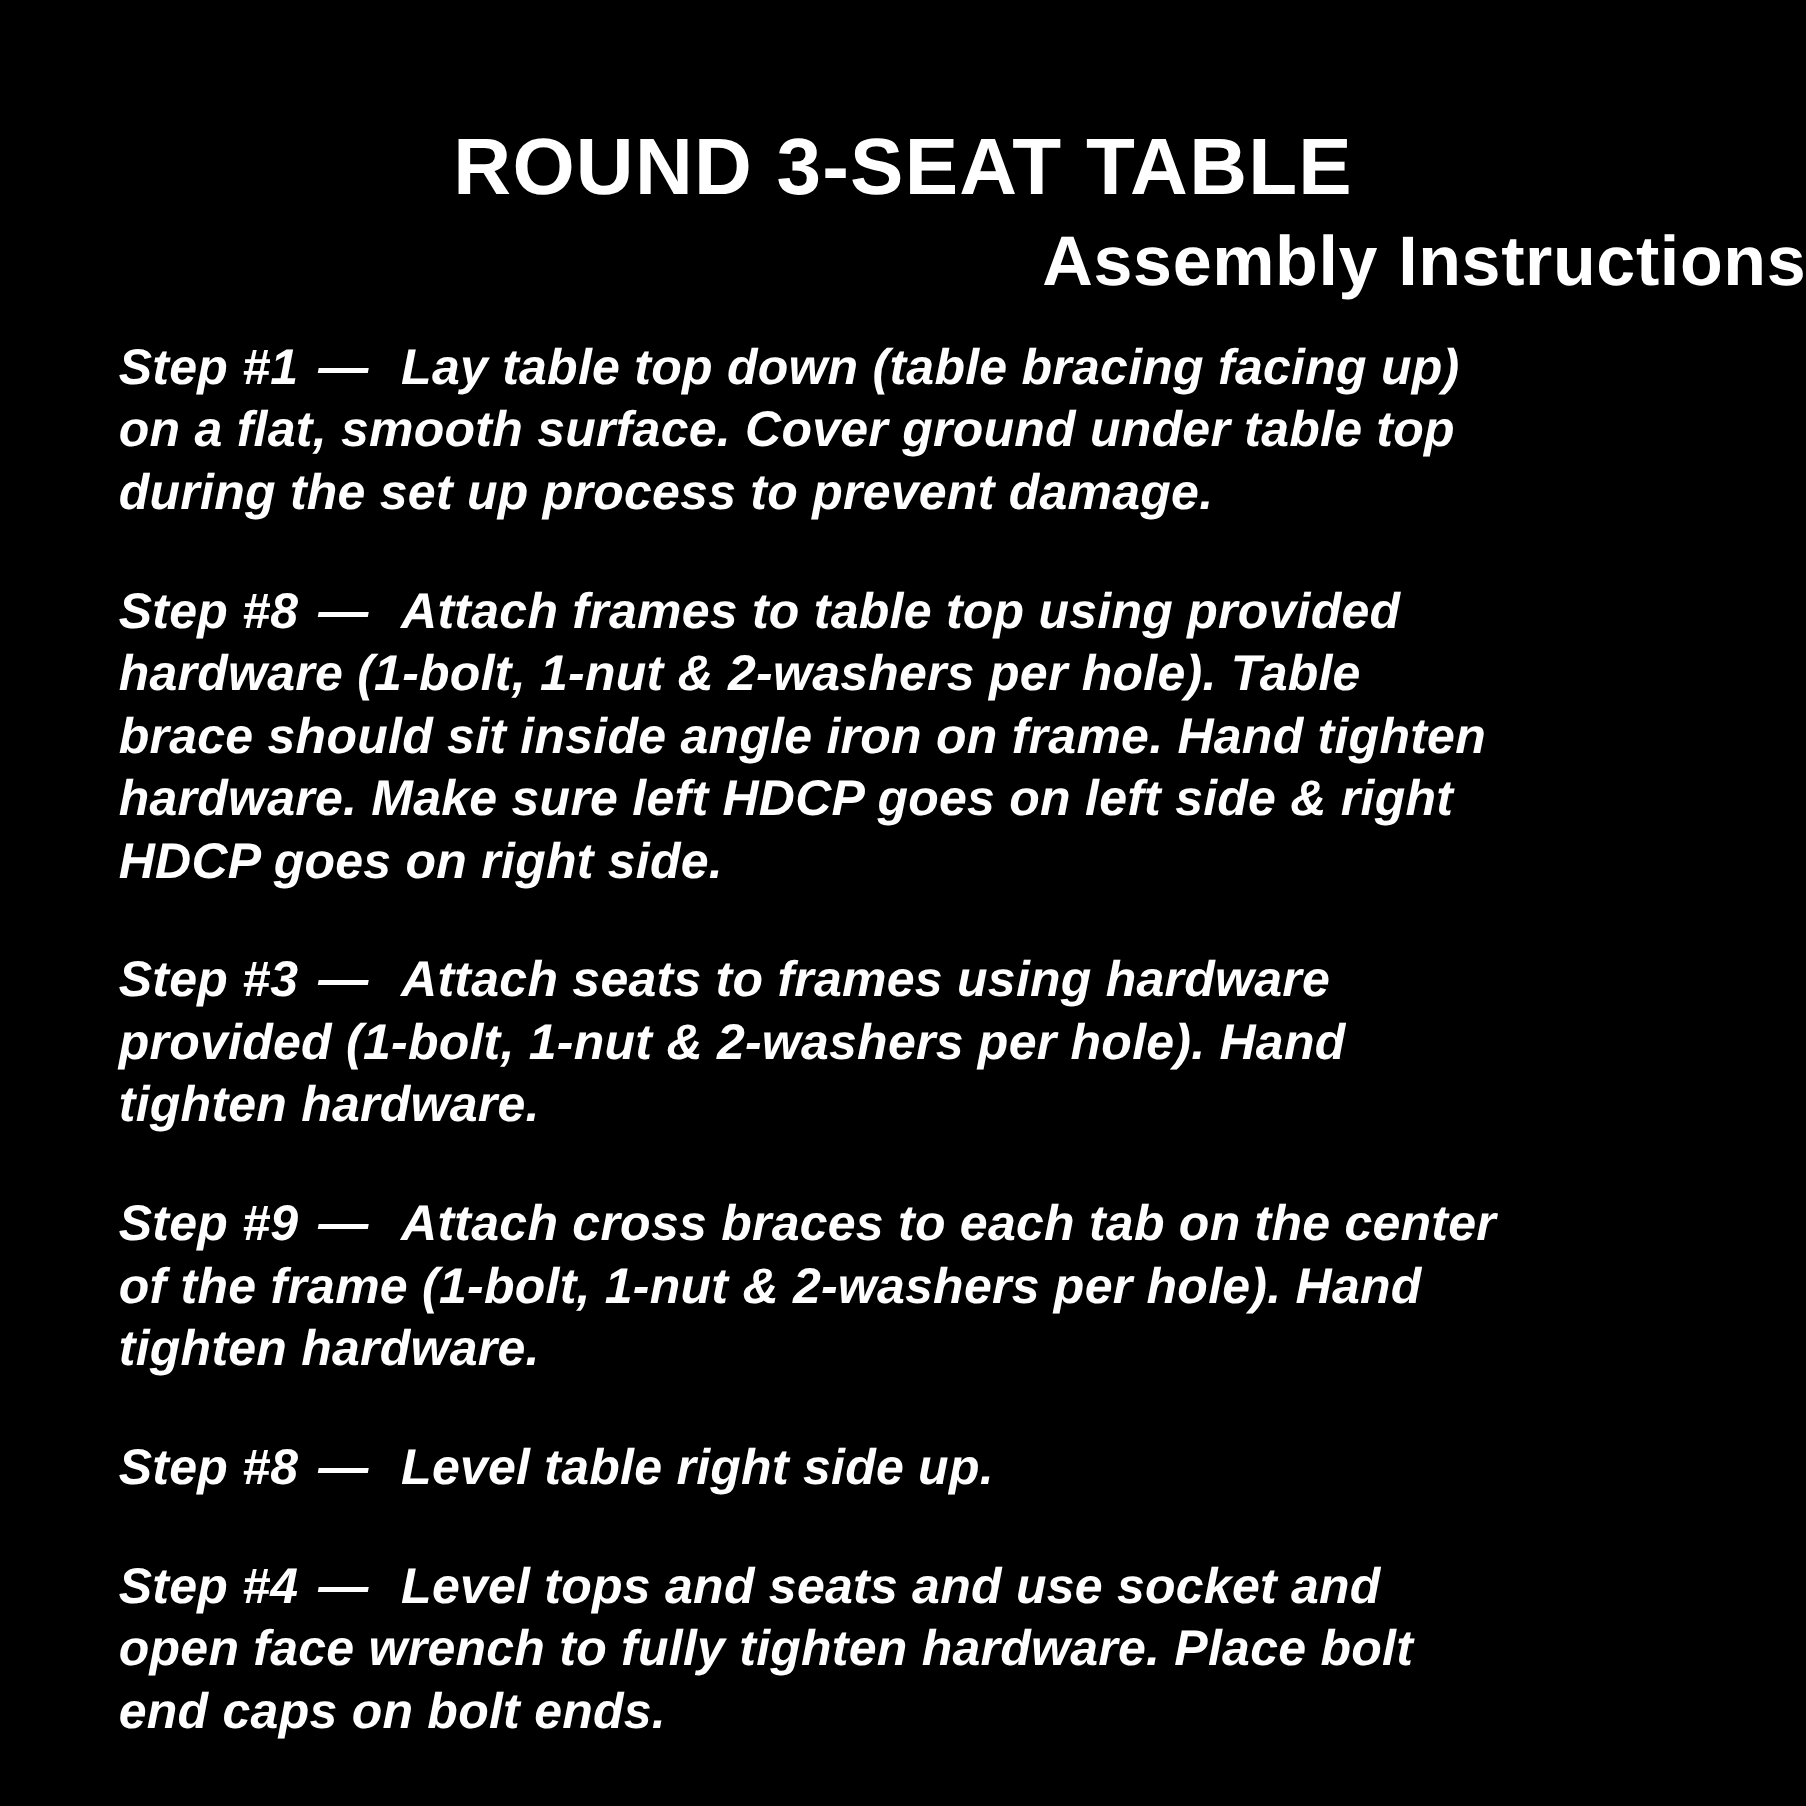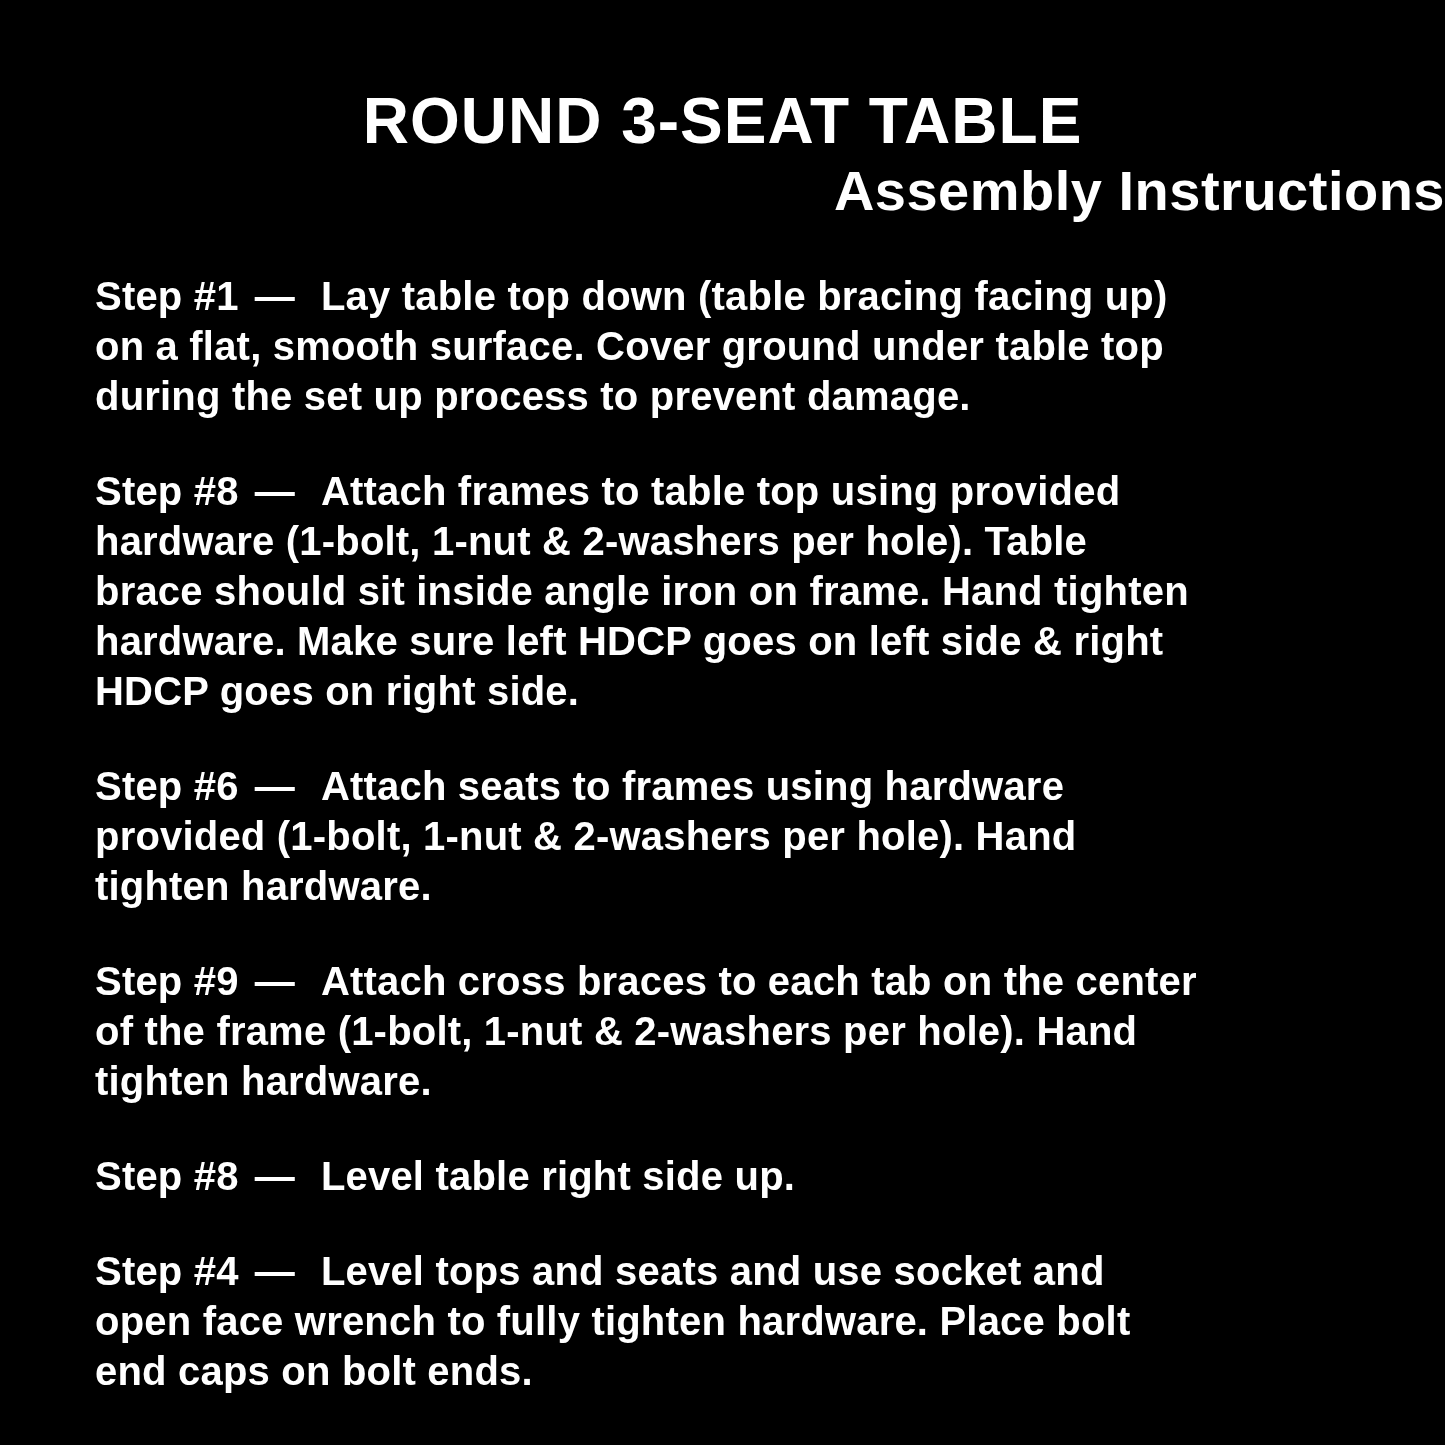--- a/index.html
+++ b/index.html
@@ -22,32 +22,33 @@
       box-sizing: border-box;
     }
     .header {
       text-align: center;
       padding-top: 84px;
     }
     .title {
       font-size: 64px;
       line-height: 74px;
       letter-spacing: 1px;
-      margin: 0;
+      margin: 12px;
     }
     .subtitle {
       font-size: 56px;
       line-height: 54px;
       letter-spacing: 0.5px;
       margin: 6px 0 0 0;
       text-align: right;
     }
     .steps {
-      margin-top: 53px;
+      margin-top: 33px;
       padding: 0 55px 0 95px;
+      font-style: italic;
     }
     .step {
       font-size: 40px;
       line-height: 50px;
       margin: 0 0 45px 0;
       letter-spacing: 0.2px;
     }
     .step:last-child {
       margin-bottom: 0;
     }
@@ -77,21 +78,21 @@
     <p class="step"><span class="step-label">Step #1</span><span class="step-dash">—</span><span class="step-body">Lay table top down (table bracing facing up)
 on a flat, smooth surface. Cover ground under table top
 during the set up process to prevent damage.</span></p>
 
     <p class="step"><span class="step-label">Step #8</span><span class="step-dash">—</span><span class="step-body">Attach frames to table top using provided
 hardware (1-bolt, 1-nut &amp; 2-washers per hole). Table
 brace should sit inside angle iron on frame. Hand tighten
 hardware. Make sure left HDCP goes on left side &amp; right
 HDCP goes on right side.</span></p>
 
-    <p class="step"><span class="step-label">Step #6</span><span class="step-dash">—</span><span class="step-body">Attach seats to frames using hardware
+    <p class="step"><span class="step-label">Step #3</span><span class="step-dash">—</span><span class="step-body">Attach seats to frames using hardware
 provided (1-bolt, 1-nut &amp; 2-washers per hole). Hand
 tighten hardware.</span></p>
 
     <p class="step"><span class="step-label">Step #9</span><span class="step-dash">—</span><span class="step-body">Attach cross braces to each tab on the center
 of the frame (1-bolt, 1-nut &amp; 2-washers per hole). Hand
 tighten hardware.</span></p>
 
     <p class="step"><span class="step-label">Step #8</span><span class="step-dash">—</span><span class="step-body">Level table right side up.</span></p>
 
     <p class="step"><span class="step-label">Step #4</span><span class="step-dash">—</span><span class="step-body">Level tops and seats and use socket and

